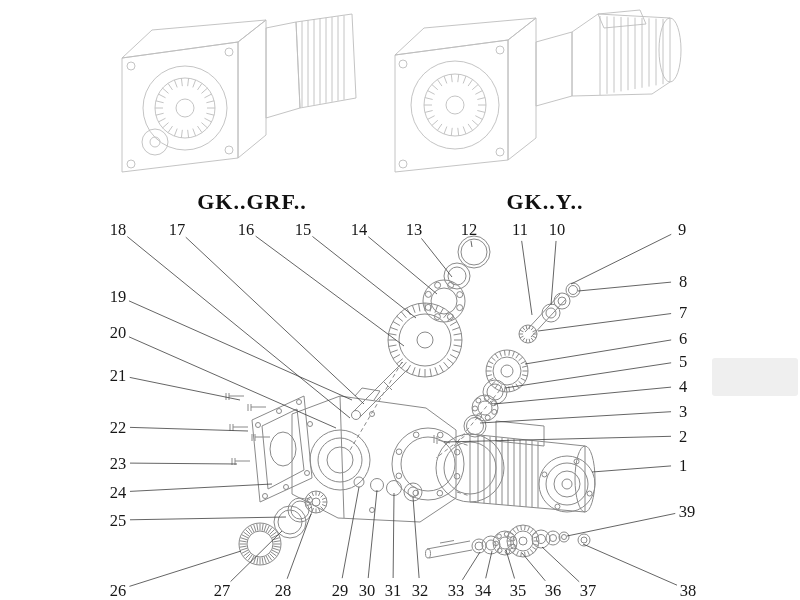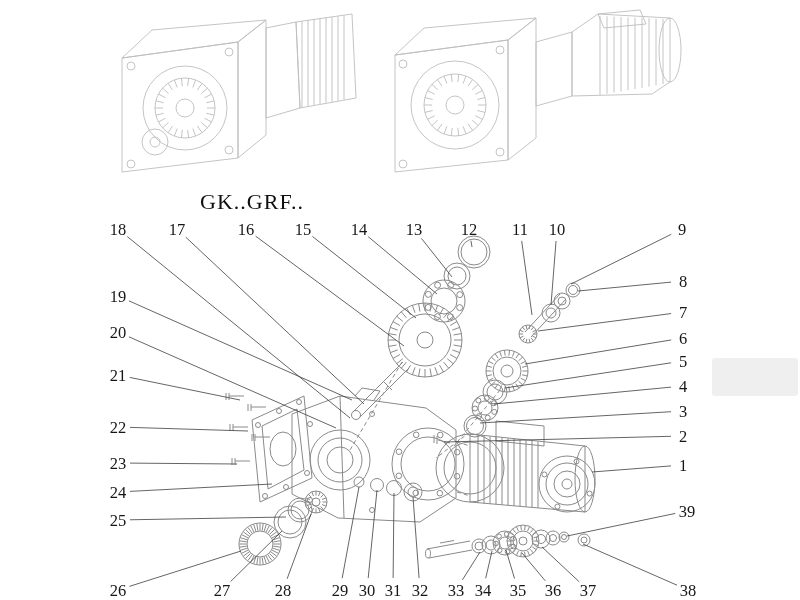--- a/index.html
+++ b/index.html
@@ -13,21 +13,21 @@
 
   
   #g-exploded * { stroke:var(--line,#8a8a8a); fill:none; stroke-width:1px; }
   #g-exploded .dash { stroke-dasharray:4 3; stroke:#a5a5a5; }
 
   #leader-lines line { stroke:var(--leader,#3d3d3d); stroke-width:0.8px; }
   #callout-numbers text { font:16.5px "Liberation Serif", serif;
                           fill:var(--text,#161616); text-anchor:middle; stroke:none; }
 
   .title { position:absolute; width:170px; text-align:center; color:#101010;
-           font-weight:normal; font-size:22px; letter-spacing:1px;
+           font-weight:bold; font-size:22px; letter-spacing:1px;
            font-family:"Liberation Serif", serif; }
   .title-left  { left:167px; top:189px; }
   .title-right { left:460px; top:189px; }
 
   .smudge { position:absolute; left:712px; top:358px; width:86px; height:38px;
             background:#efefef; border-radius:3px; }
 </style>
 </head>
 <body>
 
@@ -620,15 +620,16 @@
         <text x="456" y="596">33</text>
         <text x="483" y="596">34</text>
         <text x="518" y="596">35</text>
         <text x="553" y="596">36</text>
         <text x="588" y="596">37</text>
         <text x="688" y="596">38</text>
       </g>
   </svg>
 
   <div class="title title-left">GK..GRF..</div>
+  <div class="title title-right">GK..Y..</div>
 
   <div class="smudge"></div>
 </div>
 
 </body></html>

